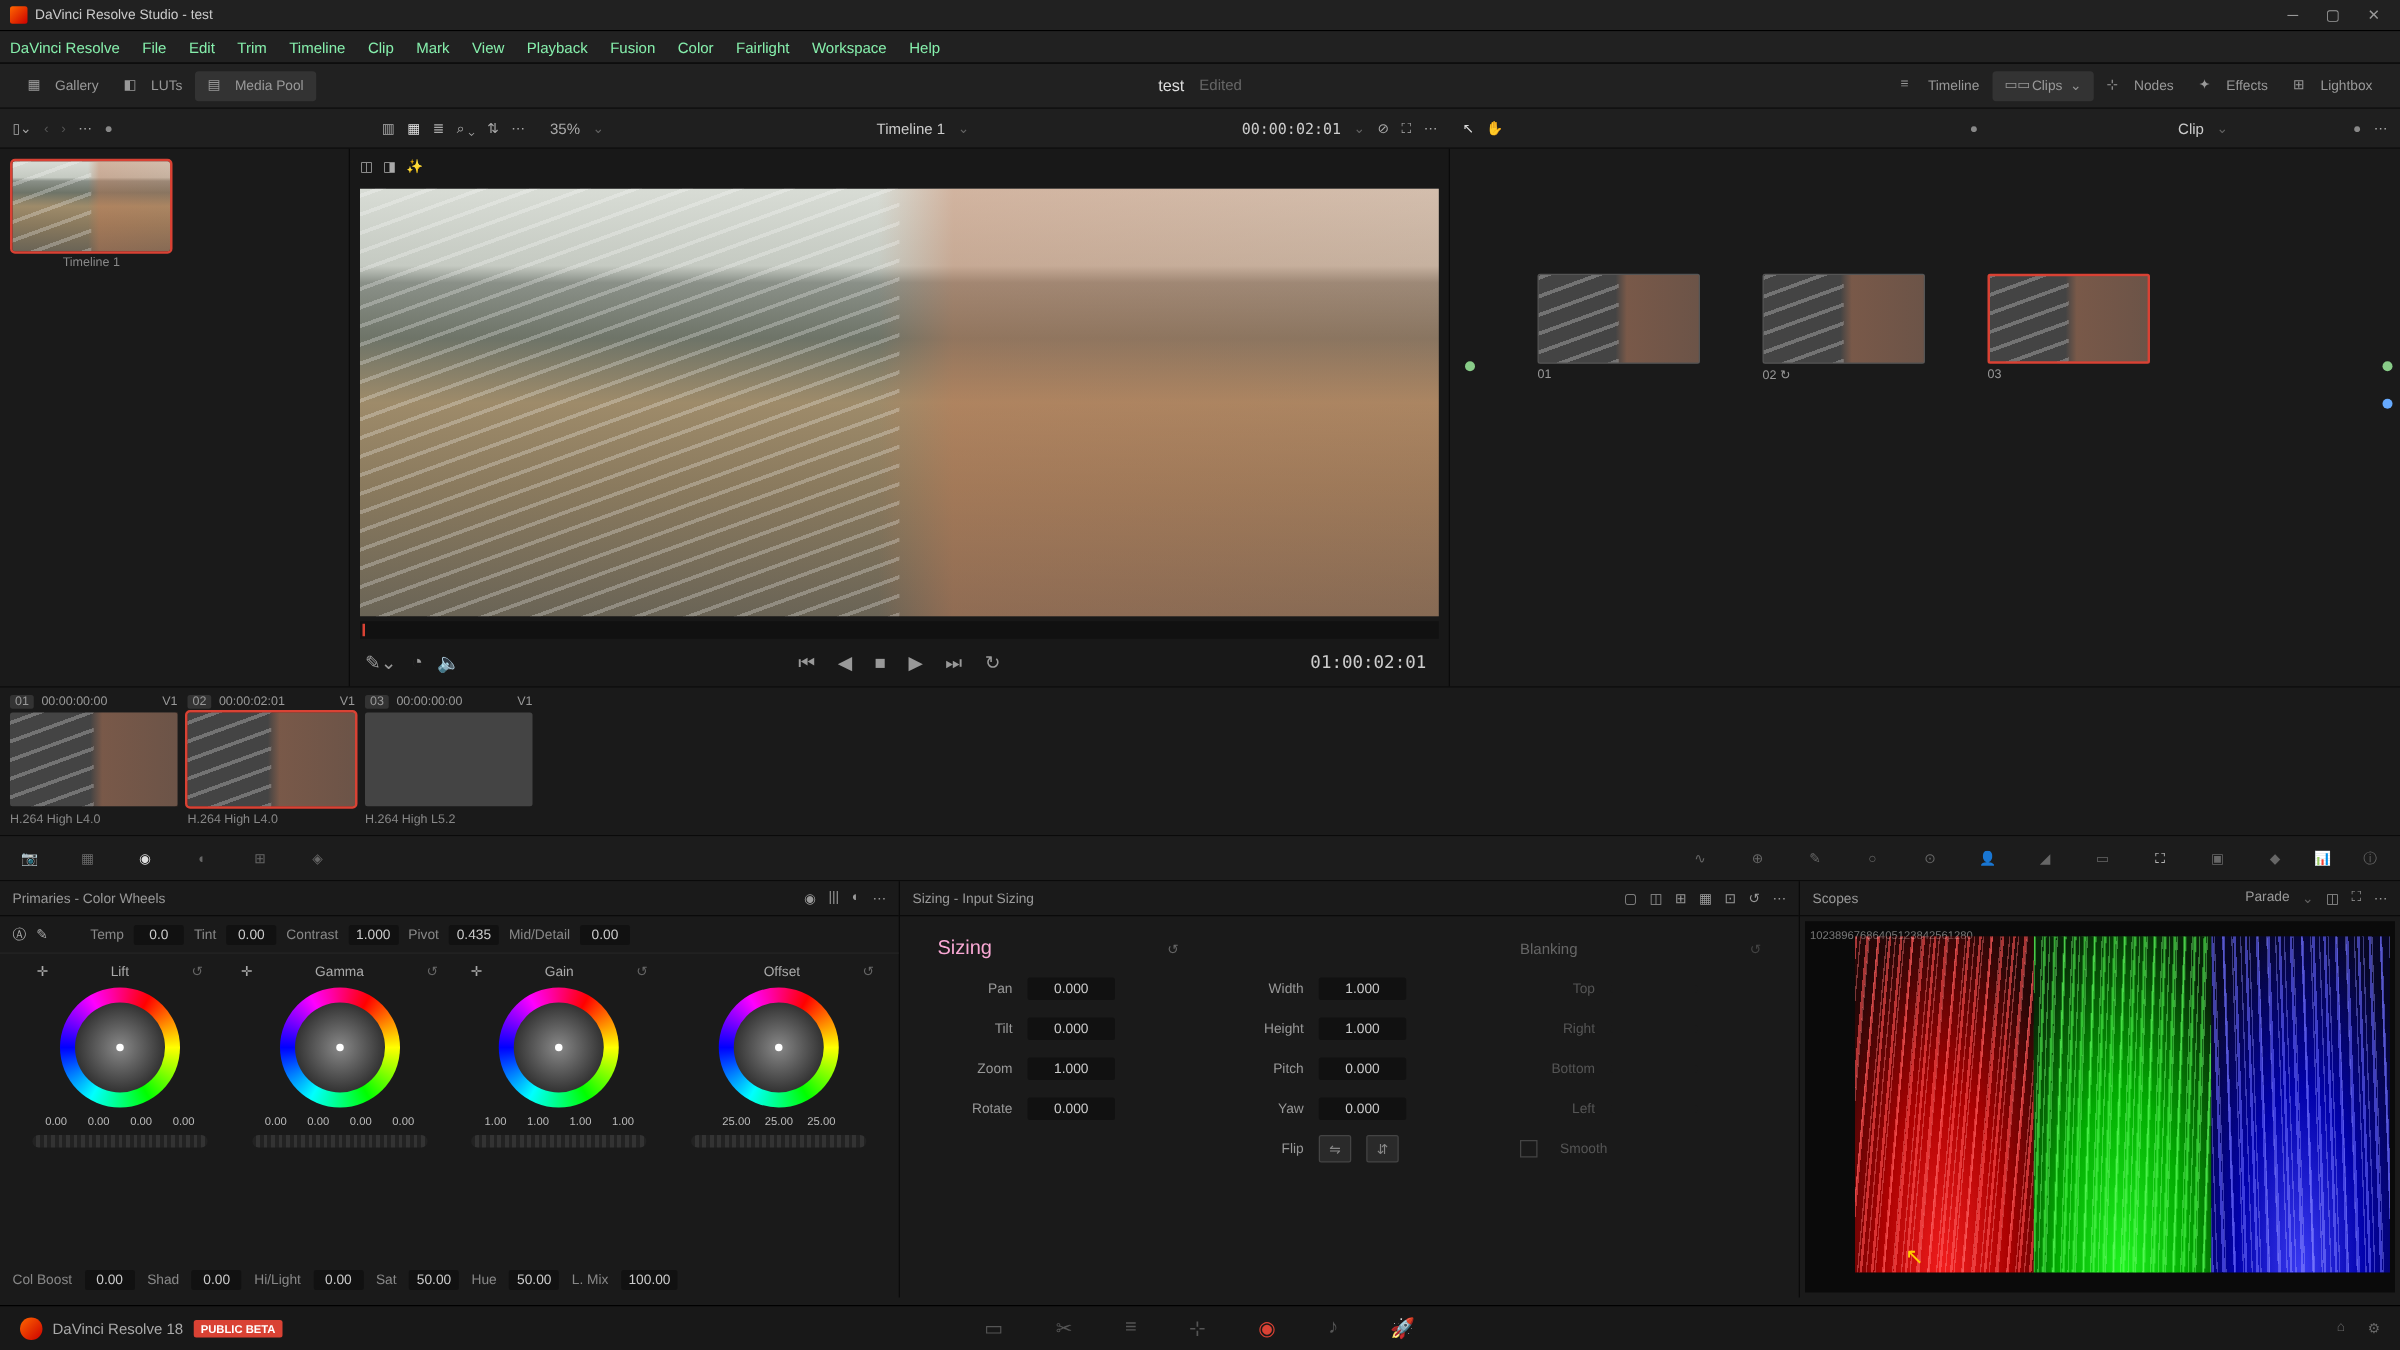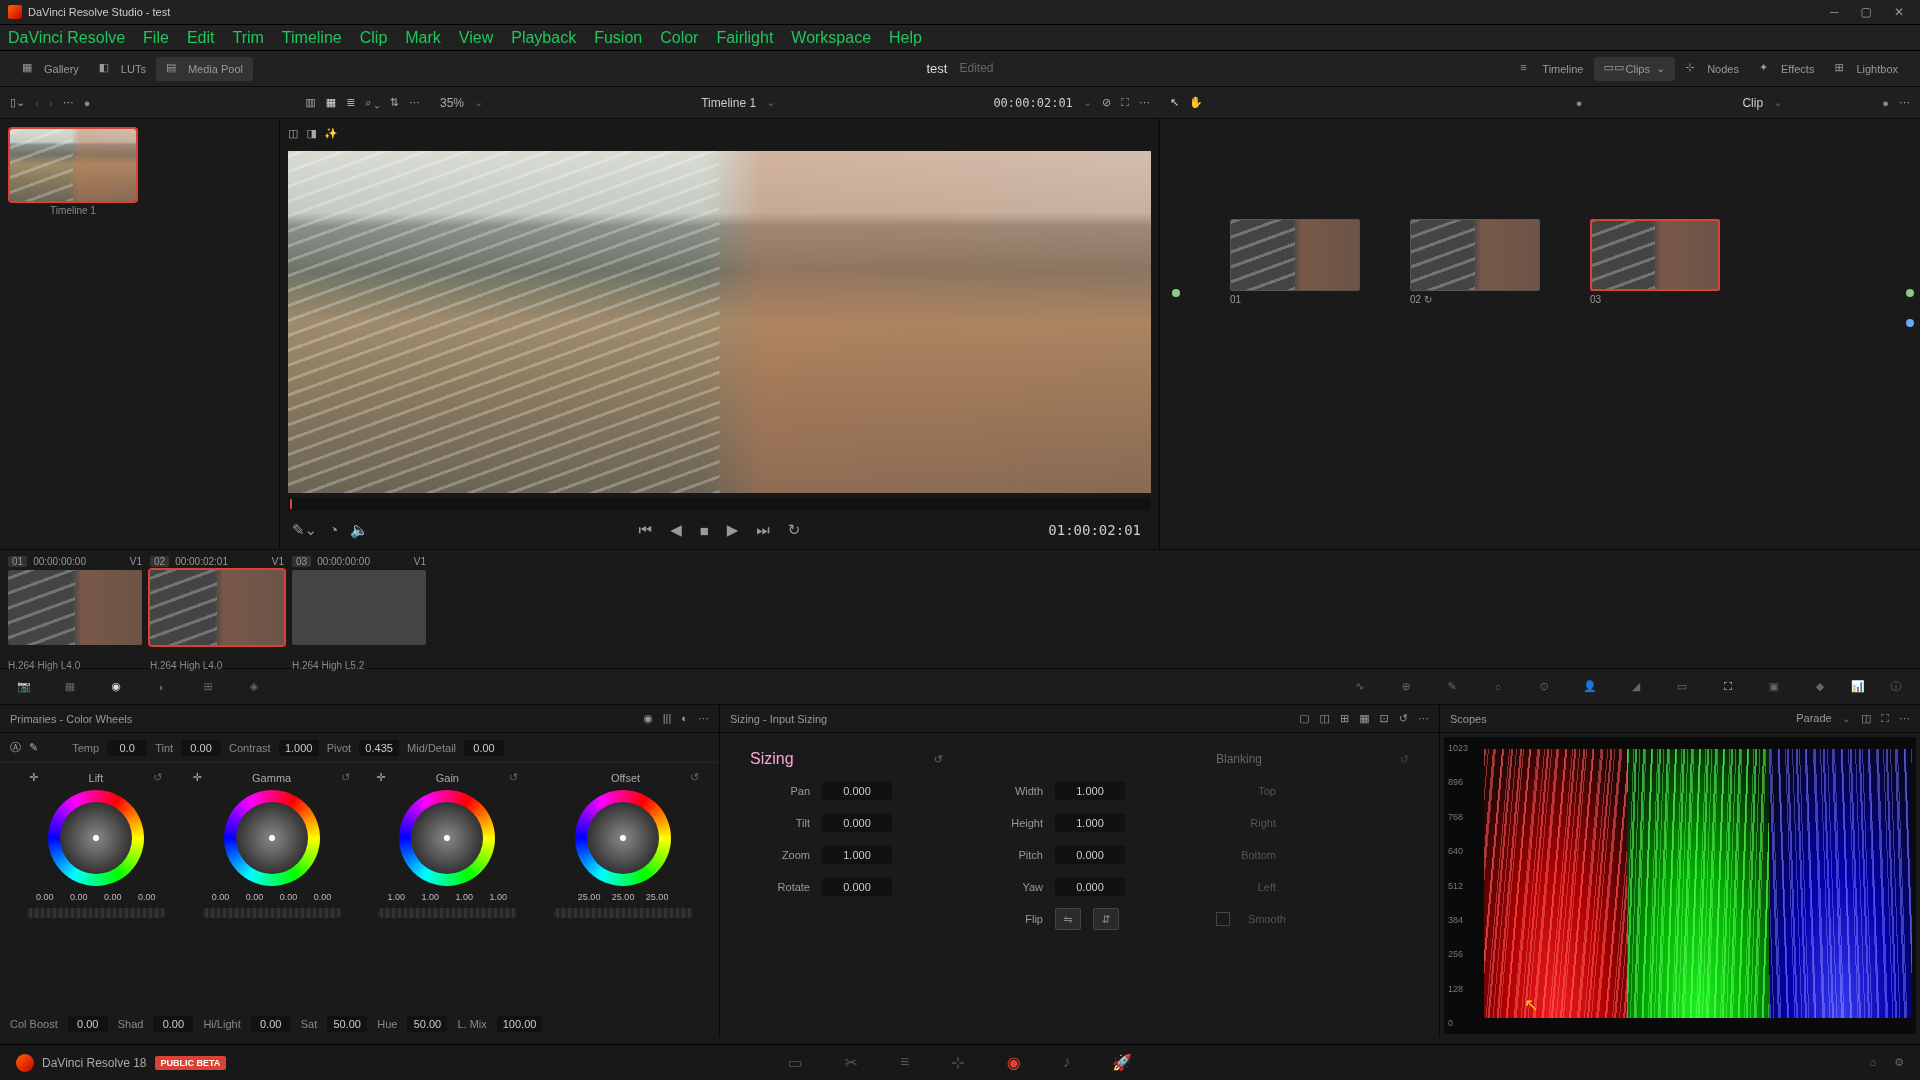--- a/index.html
+++ b/index.html
@@ -3,21 +3,21 @@
 <meta charset="utf-8">
 <style>
 *{margin:0;padding:0;box-sizing:border-box;font-family:-apple-system,"Segoe UI",Arial,sans-serif;user-select:none}
 body{background:#1a1a1a;color:#aaa;font-size:11px;width:1920px;height:1080px;overflow:hidden;position:relative}
 .titlebar{height:25px;background:#212121;display:flex;align-items:center;padding:0 8px;border-bottom:1px solid #000}
 .titlebar .icon{width:14px;height:14px;background:linear-gradient(135deg,#ff6600,#cc0000);border-radius:2px;margin-right:6px}
 .titlebar .title{font-size:11px;color:#ccc}
 .titlebar .wctrls{margin-left:auto;display:flex;gap:22px;padding-right:8px}
 .titlebar .wctrls span{cursor:pointer;color:#999;font-size:12px}
 .menubar{height:26px;background:#212121;display:flex;align-items:center;padding:0 8px;gap:18px;border-bottom:1px solid #000}
-.menubar span{font-size:16px;color:#22c55e;cursor:pointer}
+.menubar span{font-size:12px;color:#86efac;cursor:pointer}
 .topbar{height:36px;background:#212121;display:flex;align-items:center;padding:0 12px;border-bottom:1px solid #0a0a0a}
 .topbar .btn{display:flex;align-items:center;gap:6px;padding:4px 10px;color:#999;cursor:pointer;border-radius:3px}
 .topbar .btn.active{background:#333}
 .topbar .center{position:absolute;left:50%;transform:translateX(-50%);display:flex;gap:12px}
 .topbar .proj{font-size:13px;color:#ddd;font-weight:500}
 .topbar .edited{font-size:12px;color:#666}
 .topbar .right{margin-left:auto;display:flex;align-items:center}
 .ico{width:16px;height:16px;display:inline-block}
 .toolbar2{height:32px;background:#1f1f1f;display:flex;align-items:center;border-bottom:1px solid #0a0a0a}
 .toolbar2 .section{display:flex;align-items:center;padding:0 10px;gap:10px}
@@ -48,21 +48,21 @@
 .node-thumb .img{width:130px;height:72px;background:#444;border:1px solid #555;border-radius:2px}
 .node-thumb.sel .img{border:2px solid #d94234}
 .node-thumb .lbl{font-size:10px;color:#999;margin-top:3px}
 .node-conn-dot{width:8px;height:8px;border-radius:50%;position:absolute}
 .clip-strip{height:120px;background:#1a1a1a;border-top:1px solid #0a0a0a;border-bottom:1px solid #0a0a0a;padding:6px 8px;display:flex;gap:8px}
 .clip-item{width:134px}
 .clip-item .meta{font-size:10px;color:#999;margin-bottom:3px;display:flex;gap:6px}
 .clip-item .meta .num{background:#333;padding:0 4px;border-radius:2px}
 .clip-item .th{width:134px;height:75px;background:#444;border-radius:2px}
 .clip-item.sel .th{outline:2px solid #d94234}
-.clip-item .codec{font-size:10px;color:#888;margin-top:15px}
+.clip-item .codec{font-size:10px;color:#888;margin-top:5px}
 .palette-bar{height:36px;background:#1c1c1c;border-bottom:1px solid #0a0a0a;display:flex;align-items:center;padding:0 14px;gap:26px}
 .pal-ico{width:20px;height:20px;color:#666;cursor:pointer;display:flex;align-items:center;justify-content:center}
 .pal-ico.on{color:#ddd}
 .palette-bar .right{margin-left:auto;display:flex;gap:18px}
 .lower{display:flex;height:333px;background:#1a1a1a}
 .color-panel{width:720px;border-right:1px solid #0a0a0a;display:flex;flex-direction:column}
 .panel-hdr{height:28px;display:flex;align-items:center;padding:0 10px;font-size:11px;color:#999;border-bottom:1px solid #0a0a0a}
 .panel-hdr .ricons{margin-left:auto;display:flex;gap:10px}
 .adjust-row{height:30px;display:flex;align-items:center;padding:0 10px;gap:8px;border-bottom:1px solid #252525}
 .adj-lbl{font-size:11px;color:#888}
@@ -82,21 +82,21 @@
 .sizing-body{flex:1;display:flex;padding:10px}
 .sizing-col{flex:1;padding:0 20px}
 .sizing-col .row{display:flex;align-items:center;height:32px;gap:12px}
 .sizing-col .lbl{width:60px;text-align:right;color:#999;font-size:11px}
 .sizing-col .val{width:70px;background:#111;padding:3px 0;text-align:center;color:#ccc;font-size:11px;border-radius:2px}
 .flip-btn{width:26px;height:22px;background:#2a2a2a;border:1px solid #444;border-radius:2px;display:flex;align-items:center;justify-content:center;color:#888;cursor:pointer}
 .blanking-col .lbl{color:#555}
 .blanking-col .val{background:#1a1a1a;color:#444}
 .scopes-panel{flex:1;display:flex;flex-direction:column}
 .scope-body{flex:1;position:relative;background:#0a0a0a;margin:4px}
-.scope-axis{position:absolute;left:4px;top:0;bottom:0;width:34px;display:flex;flex-direction:column;justify-content:space-between;font-size:9px;color:#777;padding:6px 0}
+.scope-axis{position:absolute;left:4px;top:0;bottom:0;width:34px;display:flex;justify-content:space-between;font-size:9px;color:#777;padding:6px 0}
 .scope-wave{position:absolute;left:40px;right:4px;top:12px;bottom:16px;display:flex}
 .scope-ch{flex:1;position:relative;overflow:hidden}
 .scope-r{background:radial-gradient(ellipse 80% 120% at 50% 100%,rgba(255,30,30,0.95) 0%,rgba(200,0,0,0.85) 45%,rgba(100,0,0,0.3) 90%)}
 .scope-r::before{content:"";position:absolute;inset:0;background:repeating-linear-gradient(95deg,rgba(255,80,80,0.6) 0 2px,transparent 2px 9px),repeating-linear-gradient(-85deg,rgba(255,120,120,0.4) 0 1px,transparent 1px 7px);mix-blend-mode:screen}
 .scope-g{background:radial-gradient(ellipse 80% 120% at 50% 100%,rgba(30,255,30,0.95) 0%,rgba(0,200,0,0.85) 45%,rgba(0,100,0,0.3) 90%)}
 .scope-g::before{content:"";position:absolute;inset:0;background:repeating-linear-gradient(92deg,rgba(80,255,80,0.6) 0 2px,transparent 2px 8px),repeating-linear-gradient(-88deg,rgba(120,255,120,0.4) 0 1px,transparent 1px 6px);mix-blend-mode:screen}
 .scope-b{background:radial-gradient(ellipse 80% 120% at 50% 100%,rgba(60,60,255,0.95) 0%,rgba(0,0,200,0.85) 45%,rgba(0,0,100,0.3) 90%)}
 .scope-b::before{content:"";position:absolute;inset:0;background:repeating-linear-gradient(88deg,rgba(100,100,255,0.6) 0 2px,transparent 2px 9px),repeating-linear-gradient(-92deg,rgba(140,140,255,0.4) 0 1px,transparent 1px 7px);mix-blend-mode:screen}
 .cursor-arrow{position:absolute;left:80px;bottom:18px;font-size:18px;color:#ffcc00;z-index:5;pointer-events:none}
 .bottombar{position:absolute;bottom:0;left:0;right:0;height:36px;background:#181818;border-top:1px solid #000;display:flex;align-items:center;padding:0 16px}

